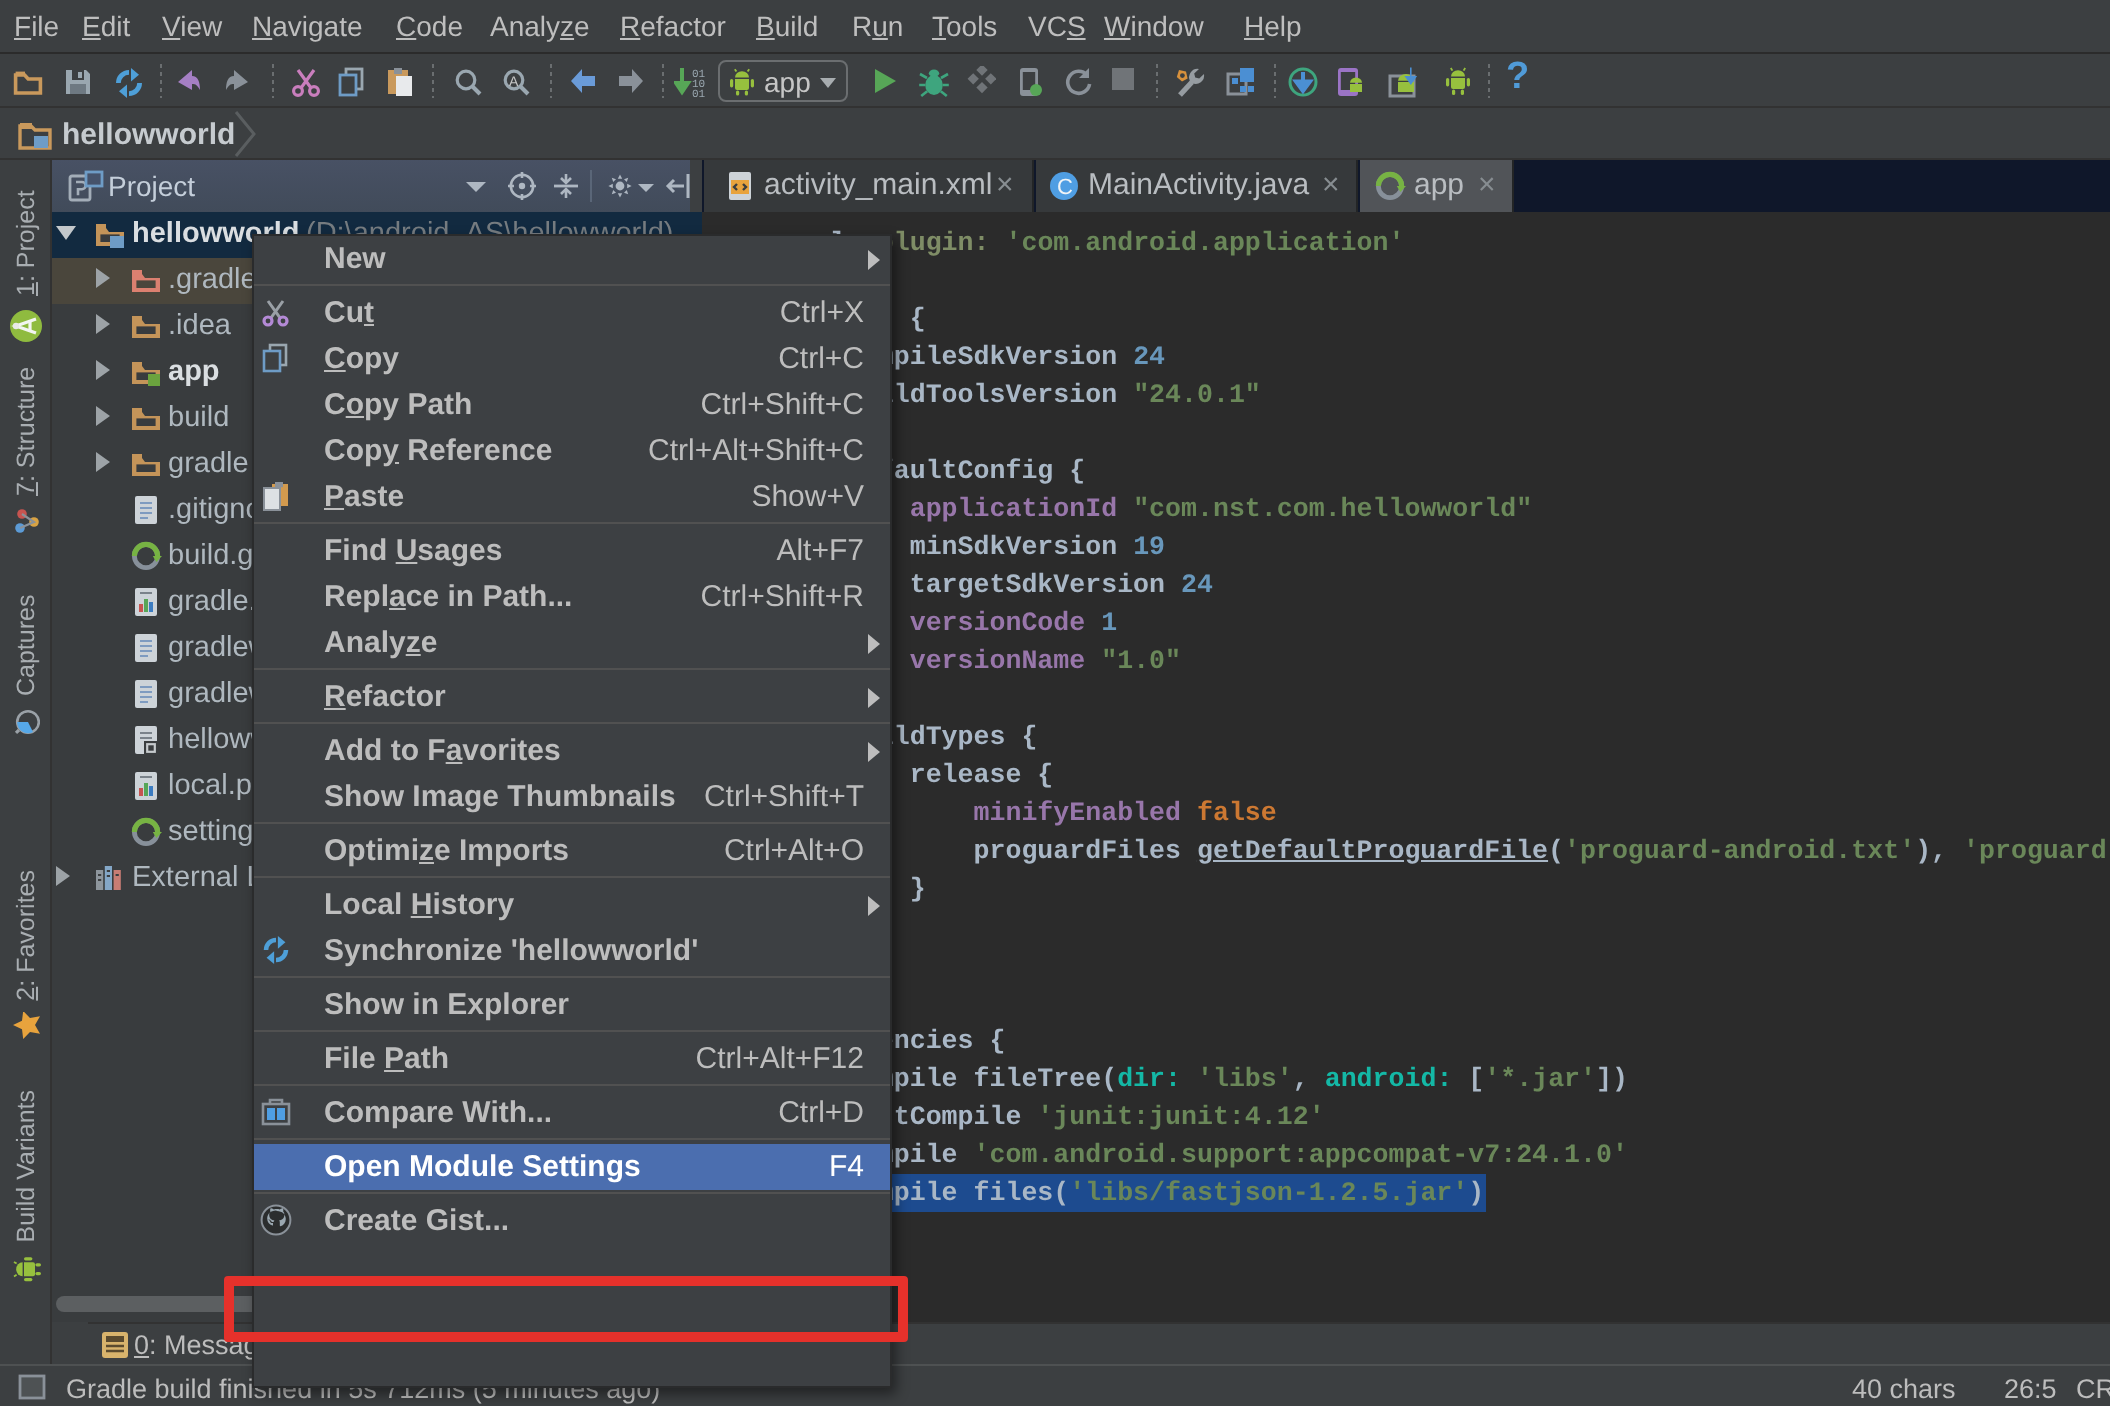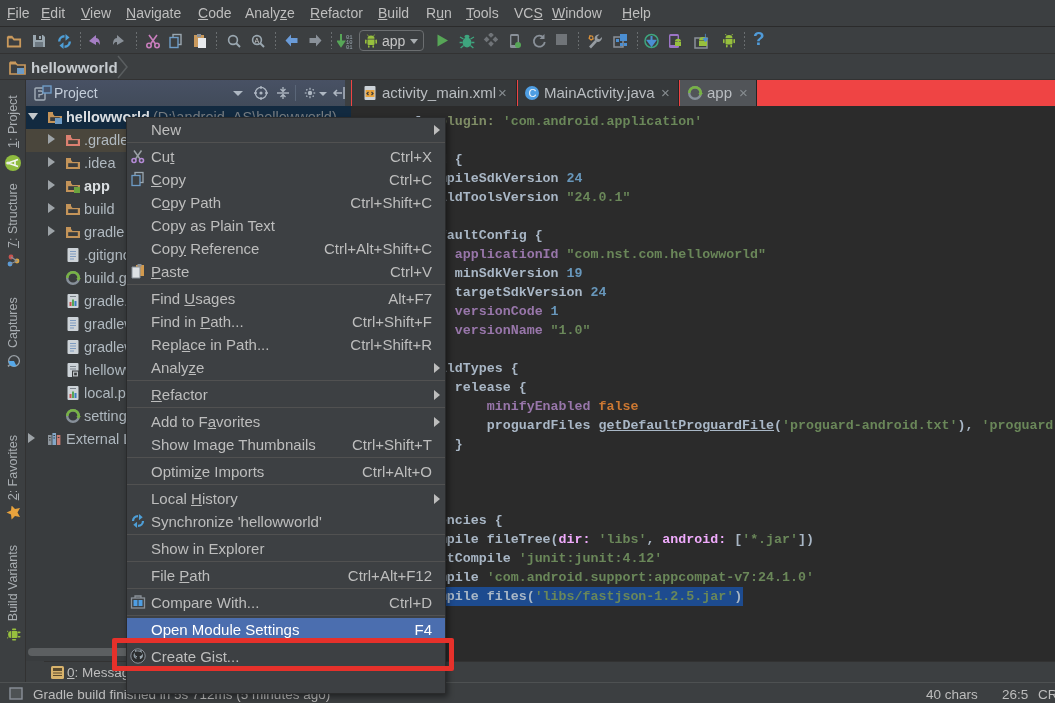--- a/index.html
+++ b/index.html
@@ -23,42 +23,42 @@
 #phead { position:absolute; left:26px; top:80px; width:319px; height:26px; background:linear-gradient(#485164,#414B5A); color:#C4CEDA; font-size:14px; }
 #ptree { position:absolute; left:26px; top:106px; width:325px; height:555px; background:#393C3E; }
 .trow { position:absolute; left:0; width:325px; height:23px; color:#AFB8BF; font-size:14.5px; white-space:nowrap; }
 .trow .txt { position:absolute; top:3px; }
 .bold { font-weight:bold; color:#DADEE1; }
 .arrow { position:absolute; top:7px; width:0; height:0; }
 .ard { border-left:5px solid transparent; border-right:5px solid transparent; border-top:7px solid #C3C8CB; }
 .arr { border-top:5px solid transparent; border-bottom:5px solid transparent; border-left:7px solid #9DA3A7; top:5px !important; }
 .ticn { position:absolute; top:3px; width:16px; height:16px; }
 
-#tabbar { position:absolute; left:351px; top:80px; width:704px; height:26px; background:#ef4444; }
+#tabbar { position:absolute; left:351px; top:80px; width:704px; height:26px; background:#0f172a; }
 .tab { position:absolute; top:0; height:26px; font-size:15px; color:#B9BDC1; background:#36393B; border-right:1px solid #232526; }
 .tab .ticn { top:5px; }
 #editor { position:absolute; left:351px; top:106px; width:704px; height:555px; background:#2B2B2B; }
 #code { position:absolute; left:40px; top:6px; font-family:"Liberation Mono",monospace; font-size:13.3px; line-height:19px; color:#A9B7C6; white-space:pre; font-weight:bold; }
 .s { color:#6A8759; } 
 .n { color:#6897BB; } 
 .p { color:#9876AA; } 
 .k { color:#CC7832; } 
-.na{ color:#f0abfc; } 
+.na{ color:#14b8a6; } 
 .gk{ color:#7F8D66; } 
 .u { text-decoration:underline; }
 #sel { position:absolute; left:72px; top:481px; width:320px; height:19px; background:#1D4B8F; }
 
 #bottomrow { position:absolute; left:44px; top:661px; width:1029px; height:21px; background:#3C3F41; border-top:1px solid #323232; }
 #statusbar { position:absolute; left:0; top:682px; width:1055px; height:21px; background:#3C3F41; border-top:1px solid #4E5152; color:#BDBDBD; font-size:13.5px; }
 
 #popup { position:absolute; left:126px; top:117px; width:320px; height:577px; background:#3D4043; border:1px solid #2A2B2C; box-shadow:2px 3px 6px rgba(0,0,0,.45); }
 .msep { height:4px; position:relative; }
 .msep:after { content:""; position:absolute; left:0; right:0; top:1px; height:1px; background:#515151; }
 .mitem { height:23px; position:relative; color:#BDBDBD; font-size:15px; }
-.mitem .lab { position:absolute; left:24px; top:3px; white-space:nowrap; }
+.mitem .lab { position:absolute; left:35px; top:3px; white-space:nowrap;font-weight:bold; }
 .mitem .sc { position:absolute; right:13px; top:3px; }
 .mitem .micn { position:absolute; left:3px; top:3px; width:16px; height:16px; }
 .mitem .sub { position:absolute; right:5px; top:7px; width:0; height:0; border-top:5px solid transparent; border-bottom:5px solid transparent; border-left:6px solid #BDBDBD; }
 .hl { background:#4B6EAF; color:#FFFFFF; }
 #redbox { position:absolute; left:112px; top:638px; width:342px; height:33px; border:5px solid #E6312B; border-radius:2px; z-index:50; }
 </style>
 </head>
 <body>
 <div id="stage">
 
@@ -582,46 +582,39 @@
           <rect x="2" y="4.5" width="8" height="10" fill="#3D4042" stroke="#6E9CC6" stroke-width="1.3"></rect>
         </svg>
         <span class="lab"><u>C</u>opy</span>
         <span class="sc">Ctrl+C</span>
       </div>
 <div class="mitem">
         <span class="lab">C<u>o</u>py Path</span>
         <span class="sc">Ctrl+Shift+C</span>
       </div>
 <div class="mitem">
-        <span class="lab">Copy as Plain Text</span>
-      </div>
-<div class="mitem">
         <span class="lab">Cop<u>y</u> Reference</span>
         <span class="sc">Ctrl+Alt+Shift+C</span>
       </div>
 <div class="mitem">
         <svg class="micn">
           <rect x="6" y="2" width="8" height="11" fill="#D29A4E"></rect>
           <rect x="7.5" y="1" width="4" height="2.6" fill="#8A9199"></rect>
           <g>
             <rect x="2" y="4" width="8" height="11" fill="#DDE1E4"></rect>
             <path d="M2 4 h8 v11 h-8 z" fill="none" stroke="#8A9199" stroke-width="1"></path>
           </g>
         </svg>
         <span class="lab"><u>P</u>aste</span>
-        <span class="sc">Ctrl+V</span>
+        <span class="sc">Show+V</span>
       </div>
 <div class="msep"></div>
 <div class="mitem">
         <span class="lab">Find <u>U</u>sages</span>
         <span class="sc">Alt+F7</span>
-      </div>
-<div class="mitem">
-        <span class="lab">Find in <u>P</u>ath...</span>
-        <span class="sc">Ctrl+Shift+F</span>
       </div>
 <div class="mitem">
         <span class="lab">Repl<u>a</u>ce in Path...</span>
         <span class="sc">Ctrl+Shift+R</span>
       </div>
 <div class="mitem">
         <span class="lab">Analy<u>z</u>e</span>
         <span class="sub"></span>
       </div>
 <div class="msep"></div>

